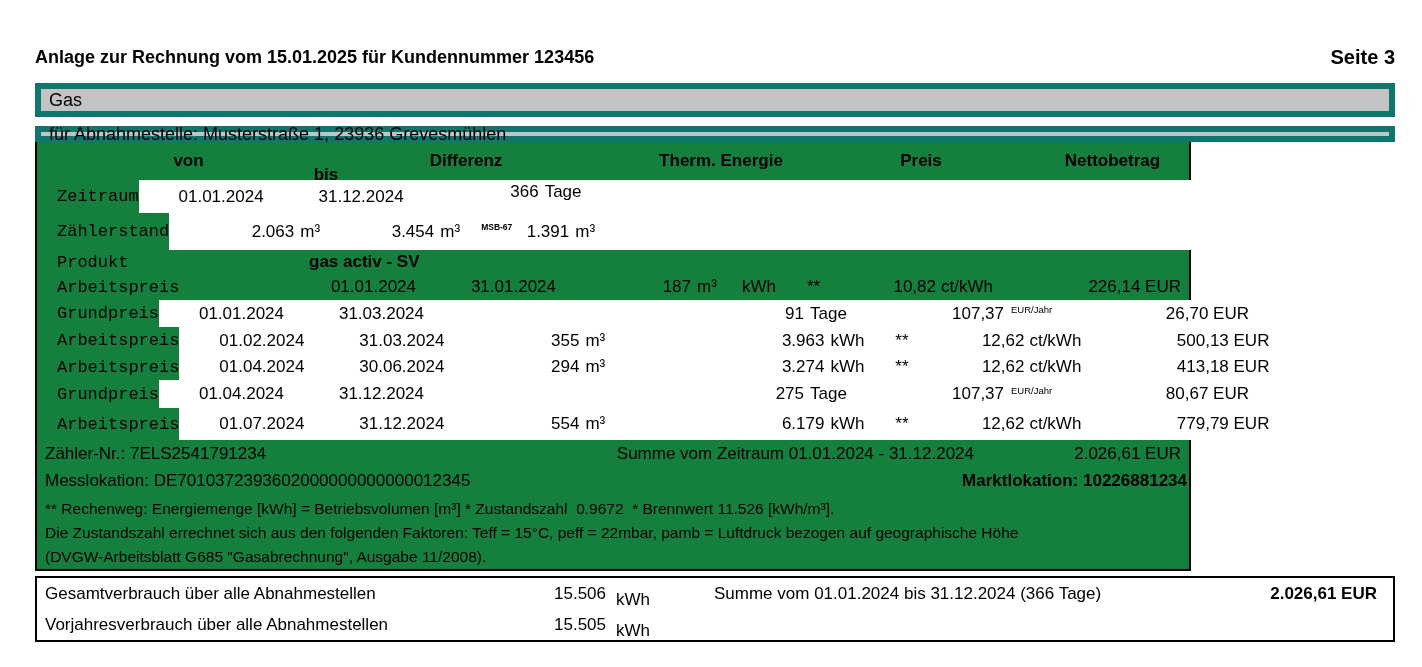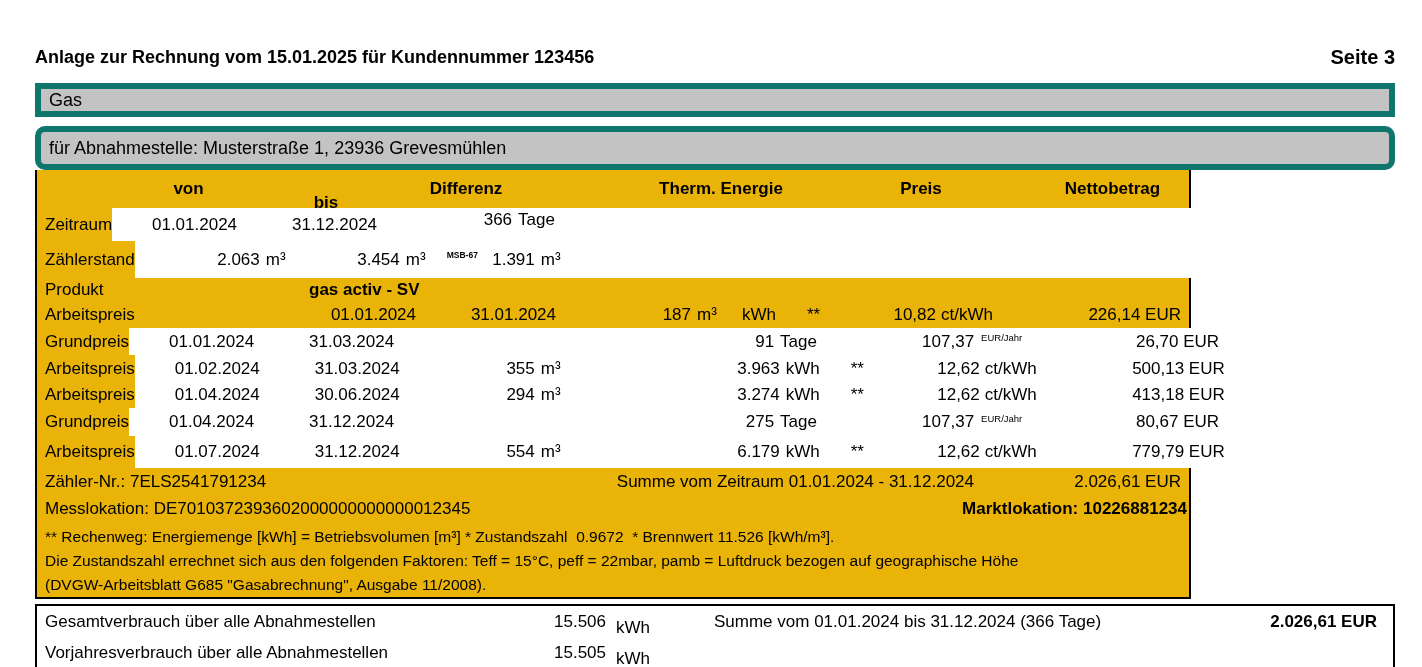--- a/index.html
+++ b/index.html
@@ -6,25 +6,25 @@
   body { font-family: "Liberation Sans", "DejaVu Sans", sans-serif; color: #000; background: #fff; }
   .page { position: relative; width: 1422px; height: 667px; background: #fff; overflow: hidden; }
   .content { margin-left: 35px; width: 1360px; }
 
   .title-row { margin-top: 40px; height: 34px; display: flex; justify-content: space-between; align-items: center; gap: 16px; }
   .title { font-size: 18px; font-weight: bold; }
   .page-num { font-size: 20px; font-weight: bold; }
 
   .bar { background: #c3c3c3; border: 6px solid #0f766e; font-size: 18px; font-weight: normal; padding-left: 8px; display: flex; align-items: center; }
   .bar1 { margin-top: 9px; height: 34px; }
-  .bar2 { margin-top: 9px; height: 44px; border-radius: 10px; }
-
-  .table { background: #eab308; border: 2px solid #000; border-top: none; width: 1156px; }
+  .bar2 { margin-top: 9px; height: 16px; }
+
+  .table { background: #15803d; border: 2px solid #000; border-top: none; width: 1156px; }
   .trow { display: flex; width: 100%; }
-  .tlabel { width: 258px; padding-left: 8px; font-size: 17px; display: flex; align-items: center; }
+  .tlabel { width: 258px; padding-left: 20px; font-size: 17px; display: flex; align-items: center; font-family: Liberation Mono, monospace; }
   .cells { flex: 1; display: flex; align-items: center; }
   .cells.cw { background: #ffffff; }
   .cells span { display: block; white-space: nowrap; font-size: 17px; }
   .num { text-align: right; }
   .unit { text-align: left; padding-left: 6px; }
   .c-von { width: 125px; } .c-vonu { width: 40px; }
   .c-bis { width: 100px; } .c-bisu { width: 40px; }
   .c-msb { width: 45px; font-size: 8.5px !important; font-weight: bold; text-align: center; transform: translateY(-5px); }
   .c-diff { width: 50px; } .c-diffu { width: 45px; }
   .c-therm { width: 200px; } .c-thermu { width: 55px; }

